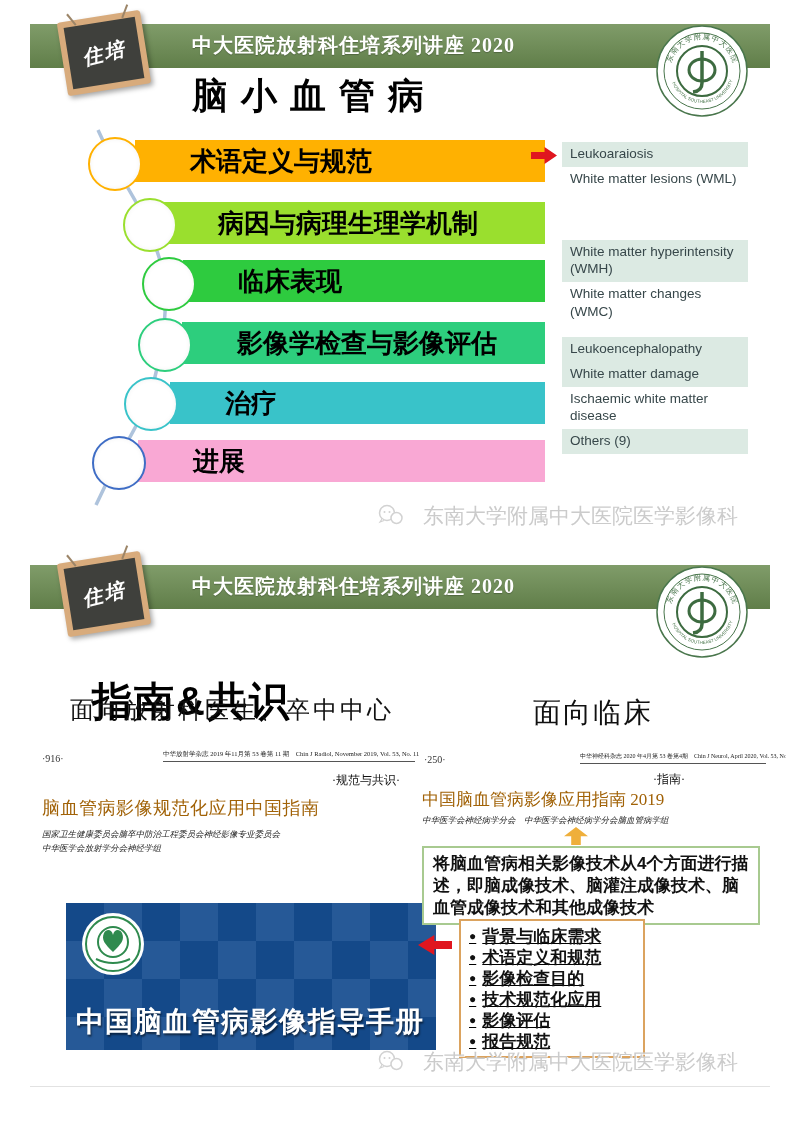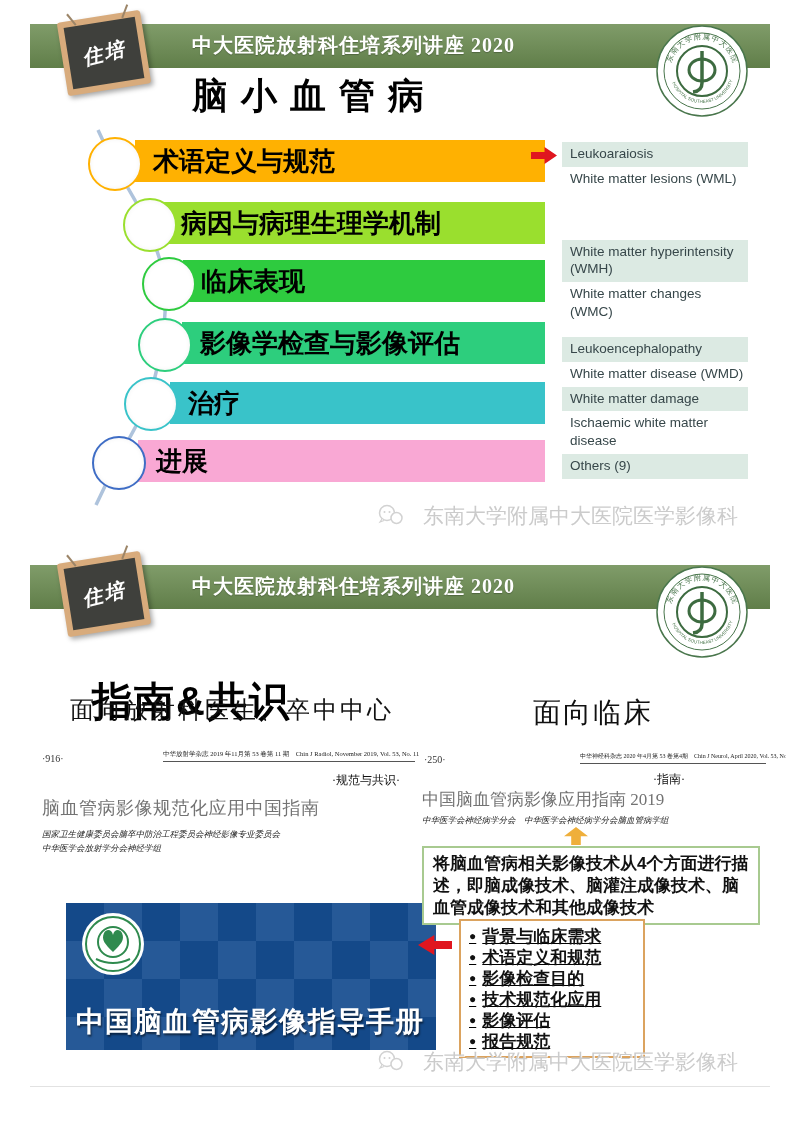--- a/index.html
+++ b/index.html
@@ -25,21 +25,21 @@
   .seal{position:absolute;left:626px;top:1px;}
 
   
   .slide-title{position:absolute;font-weight:bold;color:#000;white-space:nowrap;}
   #title1{left:192px;top:72px;font-size:36px;letter-spacing:13px;}
   #title2{left:92px;top:626px;font-size:40px;letter-spacing:2px;margin-top:48px;}
 
   
   .connector{position:absolute;left:60px;top:120px;z-index:1;}
   .abar{position:absolute;height:42px;display:flex;align-items:center;padding-left:18px;z-index:2;}
-  .abar-label{font-size:26px;font-weight:bold;color:#000;white-space:nowrap;}
+  .abar-label{font-size:26px;font-weight:bold;color:#000;white-space:nowrap;margin-left:37px;}
   .acircle{position:absolute;width:50px;height:50px;border-radius:50%;background:#fff;
            border:2px solid;z-index:3;box-shadow:inset 0 0 5px rgba(0,0,0,.05);}
 
   
   .terms{position:absolute;left:562px;top:142px;width:186px;z-index:2;}
   .term{font-size:13.5px;color:#37474a;line-height:1.32;padding:3px 2px 4px 8px;}
   .tgap-lg{height:48px;} .tgap-sm{height:12px;}
 
   
   .block-arrow{position:absolute;z-index:4;}
@@ -54,21 +54,21 @@
 
   
   .serif{font-family:"Liberation Serif",serif;}
   .subheading{position:absolute;color:#111;white-space:nowrap;}
   #sub-left{left:70px;top:694px;font-size:24px;letter-spacing:3px;}
   #sub-right{left:533px;top:694px;font-size:28px;letter-spacing:2px;}
   .pageno{position:absolute;font-size:10px;color:#333;}
   .journal-line{position:absolute;font-size:6.5px;color:#222;white-space:nowrap;
                 border-bottom:1px solid #555;padding-bottom:2px;}
   .section-label{position:absolute;font-size:12px;color:#111;text-align:right;white-space:nowrap;}
-  .paper-title{position:absolute;color:#737373;white-space:nowrap;}
+  .paper-title{position:absolute;color:#a16207;white-space:nowrap;}
   .authors{position:absolute;font-size:8.5px;font-style:italic;color:#222;line-height:1.6;}
 
   
   .cover{position:absolute;left:38px;top:903px;width:370px;height:147px;
          background-image:repeating-conic-gradient(rgba(255,255,255,.07) 0% 25%,rgba(0,0,0,.04) 0% 50%);
          background-size:76px 76px;}
   .cover-title{position:absolute;left:10px;bottom:9px;font-size:28px;font-weight:bold;color:#fff;
                letter-spacing:1px;white-space:nowrap;text-shadow:1px 2px 2px rgba(0,0,0,.55);}
   .cover-logo{position:absolute;left:14px;top:8px;}
 
@@ -149,21 +149,20 @@
   <div class="block-arrow arr-right" style="left: 531px; top: 147px; width: 26px; height: 17px; background-color: rgb(224, 22, 31);"></div>
 
   <div class="terms">
     <div class="term hl" style="background-color: rgb(220, 234, 227);">Leukoaraiosis</div>
     <div class="term">White matter lesions (WML)</div>
     <div class="tgap-lg"></div>
     <div class="term hl" style="background-color: rgb(220, 234, 227);">White matter hyperintensity (WMH)</div>
     <div class="term">White matter changes (WMC)</div>
     <div class="tgap-sm"></div>
     <div class="term hl" style="background-color: rgb(220, 234, 227);">Leukoencephalopathy</div>
-    <div class="term">White matter disease (WMD)</div>
     <div class="term hl" style="background-color: rgb(220, 234, 227);">White matter damage</div>
     <div class="term">Ischaemic white matter disease</div>
     <div class="term hl" style="background-color: rgb(220, 234, 227);">Others (9)</div>
   </div>
 
   <div id="footer1" class="footer">
     <svg width="28" height="24" viewBox="0 0 28 24">
       <circle cx="10" cy="9" r="7.5" fill="#fff" stroke="#d2d2d2" stroke-width="1.5"></circle>
       <circle cx="19.5" cy="14" r="5.5" fill="#fff" stroke="#d2d2d2" stroke-width="1.5"></circle>
       <circle cx="7.5" cy="8" r="1" fill="#d2d2d2"></circle>

